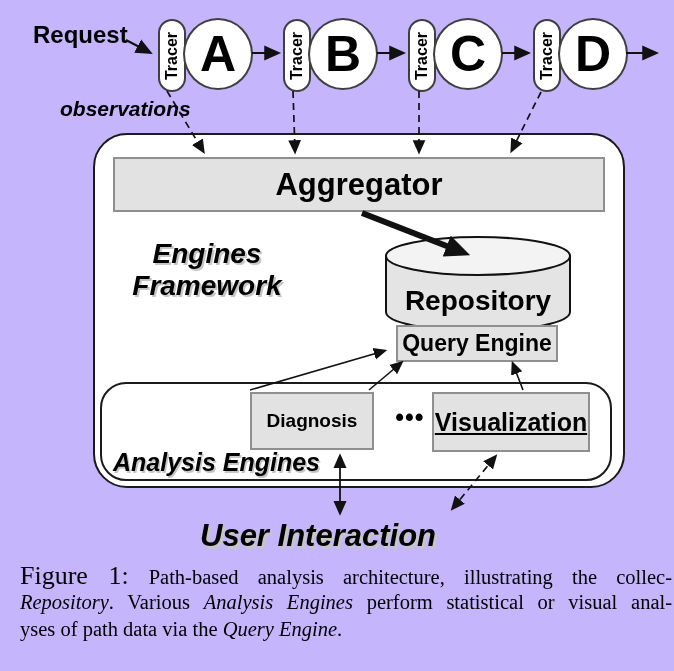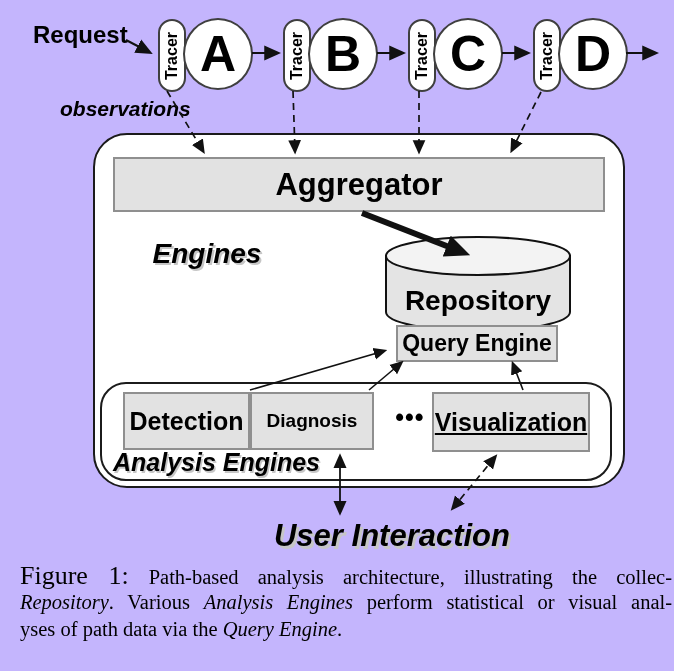--- a/index.html
+++ b/index.html
@@ -28,21 +28,21 @@
   
   .lbl{position:absolute;font-weight:bold;z-index:2;}
   .request{left:33px;top:21px;font-size:24px;}
   .observations{left:60px;top:97px;font-size:21px;font-style:italic;}
   .framework-title{left:97px;top:238px;width:220px;text-align:center;font-style:italic;
         font-size:28px;line-height:31.5px;text-shadow:2px 2px 0 var(--shadow,#c9c9c9);}
   .repository{left:386px;top:285px;width:184px;text-align:center;font-size:28px;}
   .engines-lbl{left:113px;top:448px;font-size:25px;font-style:italic;
         text-shadow:1.5px 1.5px 0 var(--shadow,#c9c9c9);}
   .dots{left:388px;top:403px;width:44px;text-align:center;font-size:25px;letter-spacing:1px;}
-  .user-int{left:200px;top:518px;width:310px;text-align:right;font-style:italic;font-size:31px;
+  .user-int{left:200px;top:518px;width:310px;text-align:left;font-style:italic;font-size:31px;
         text-shadow:2.5px 2.5px 0 var(--shadow,#c9c9c9);}
   
   svg.layer{position:absolute;left:0;top:0;width:674px;height:671px;pointer-events:none;}
   #cyl-layer{z-index:1;}
   #arrow-layer{z-index:3;}
   .ln{stroke:var(--line,#111);fill:none;}
   .dash{stroke-dasharray:7 5;}
   marker path{fill:var(--line,#111);}
   .cyl-body{fill:var(--cyl-body,#e4e4e4);stroke:var(--line,#333);stroke-width:2;}
   .cyl-top{fill:var(--cyl-top,#f3f3f3);stroke:var(--line,#333);stroke-width:2;}
@@ -88,27 +88,27 @@
       <span>Tracer</span>
     </div>
   <div class="stage" style="left:558px">D</div>
 
   <div class="lbl observations">observations</div>
 
   <div class="gbox aggregator">Aggregator</div>
 
   <div class="lbl framework-title">
     <div>Engines</div>
+    <div>Framework</div>
   </div>
 
   <div class="lbl repository">Repository</div>
 
   <div class="gbox query">Query Engine</div>
 
-  <div class="gbox det">Detection</div>
   <div class="gbox dia">Diagnosis</div>
   <div class="lbl dots">•••</div>
   <div class="gbox vis">Visualization</div>
 
   <div class="lbl engines-lbl">Analysis Engines</div>
 
   <div class="lbl user-int">User Interaction</div>
 
   <svg id="arrow-layer" class="layer" viewBox="0 0 674 671">
     <defs>

